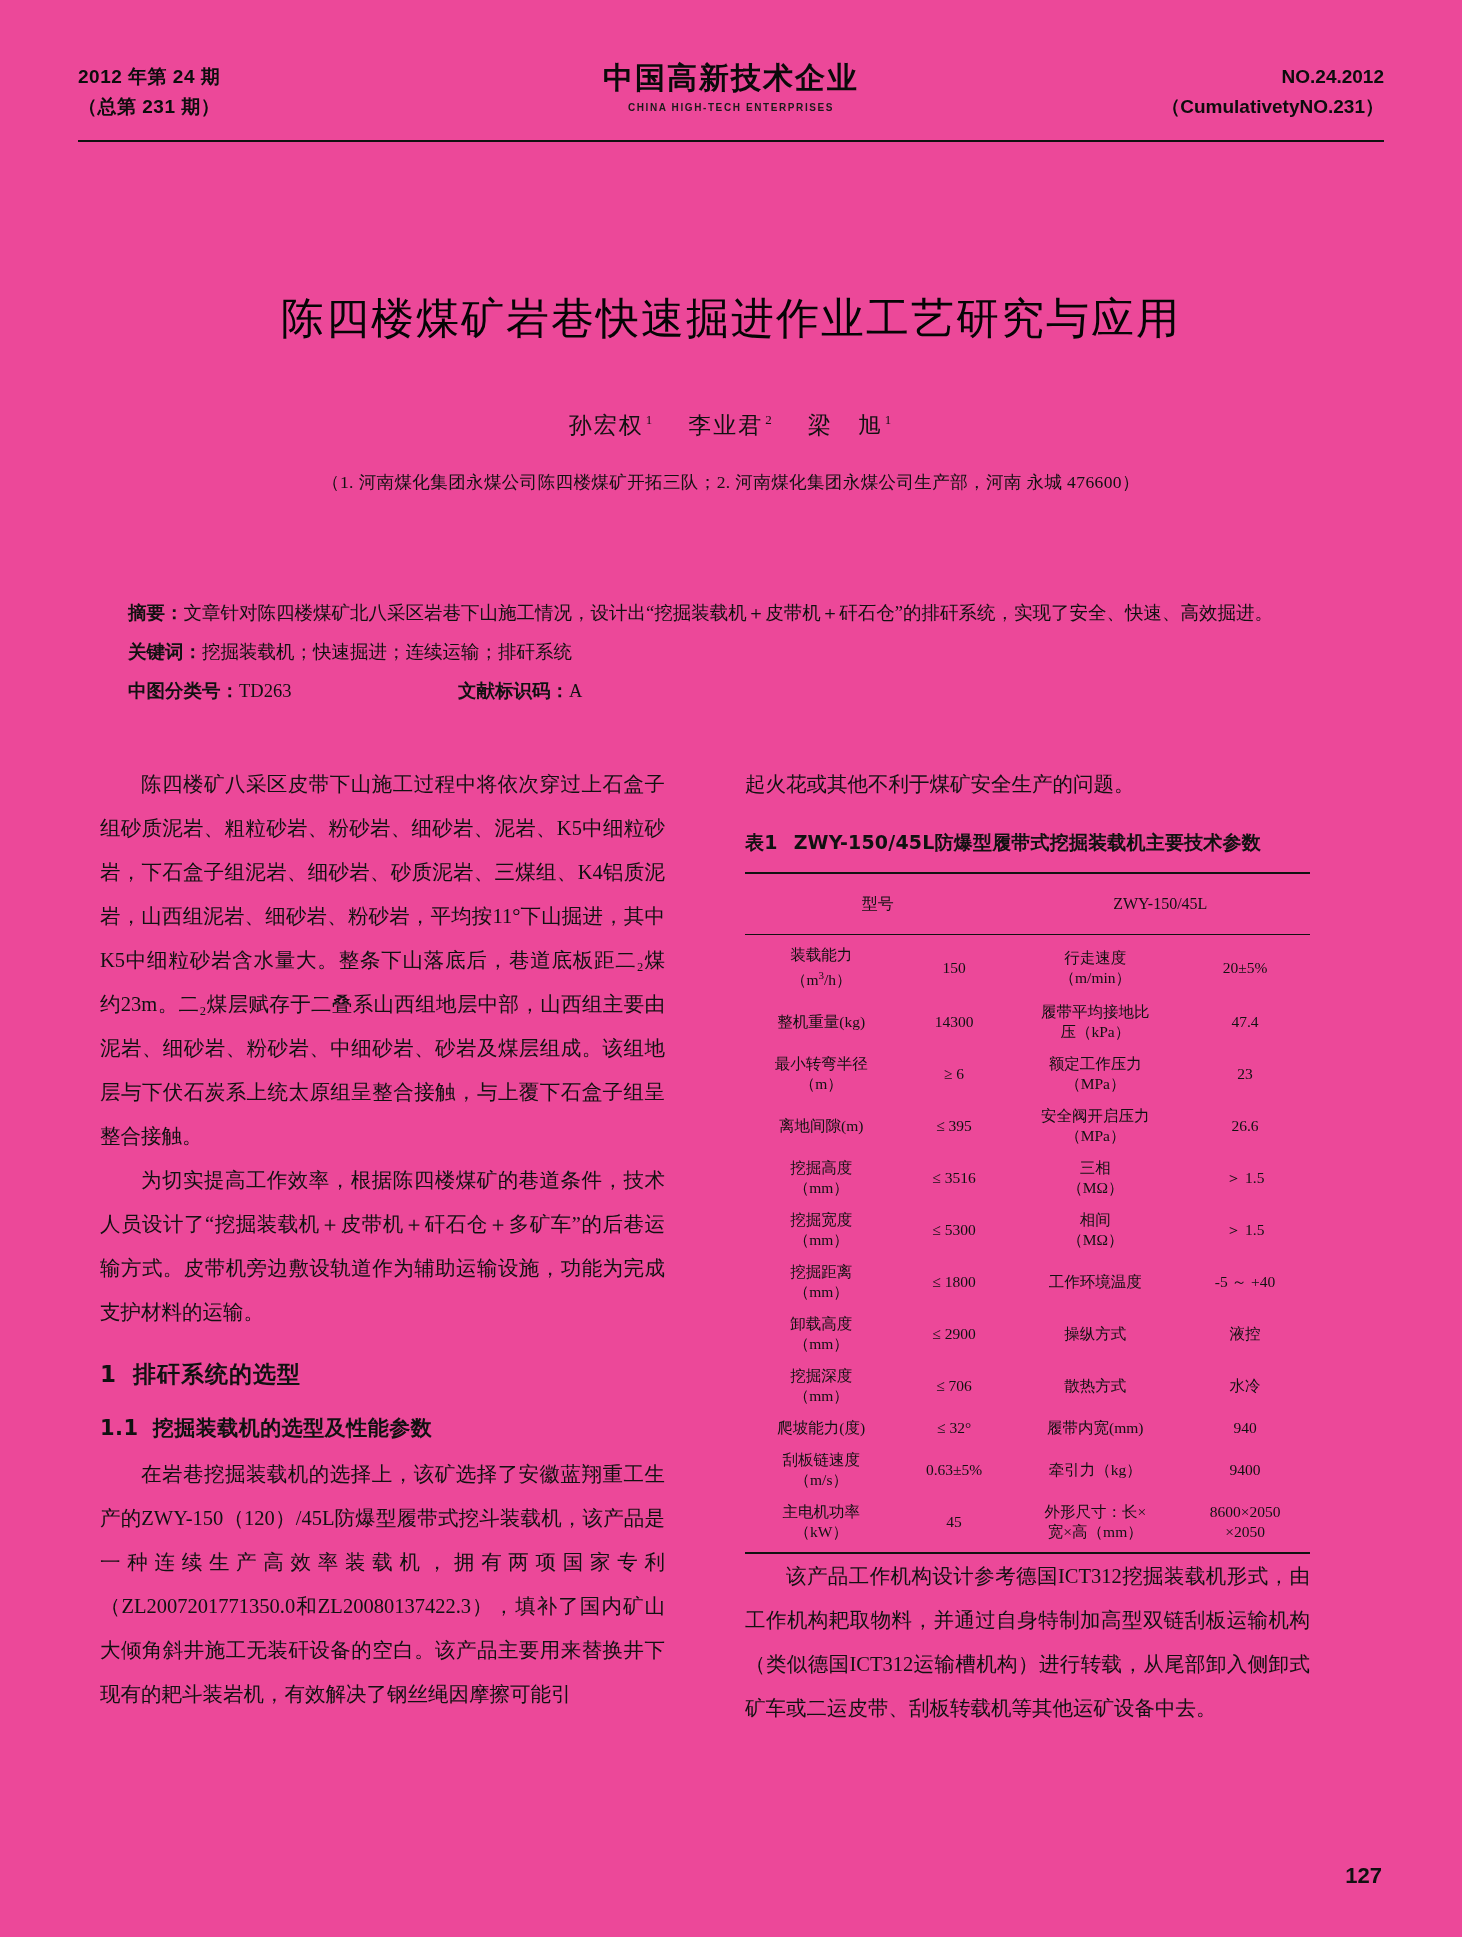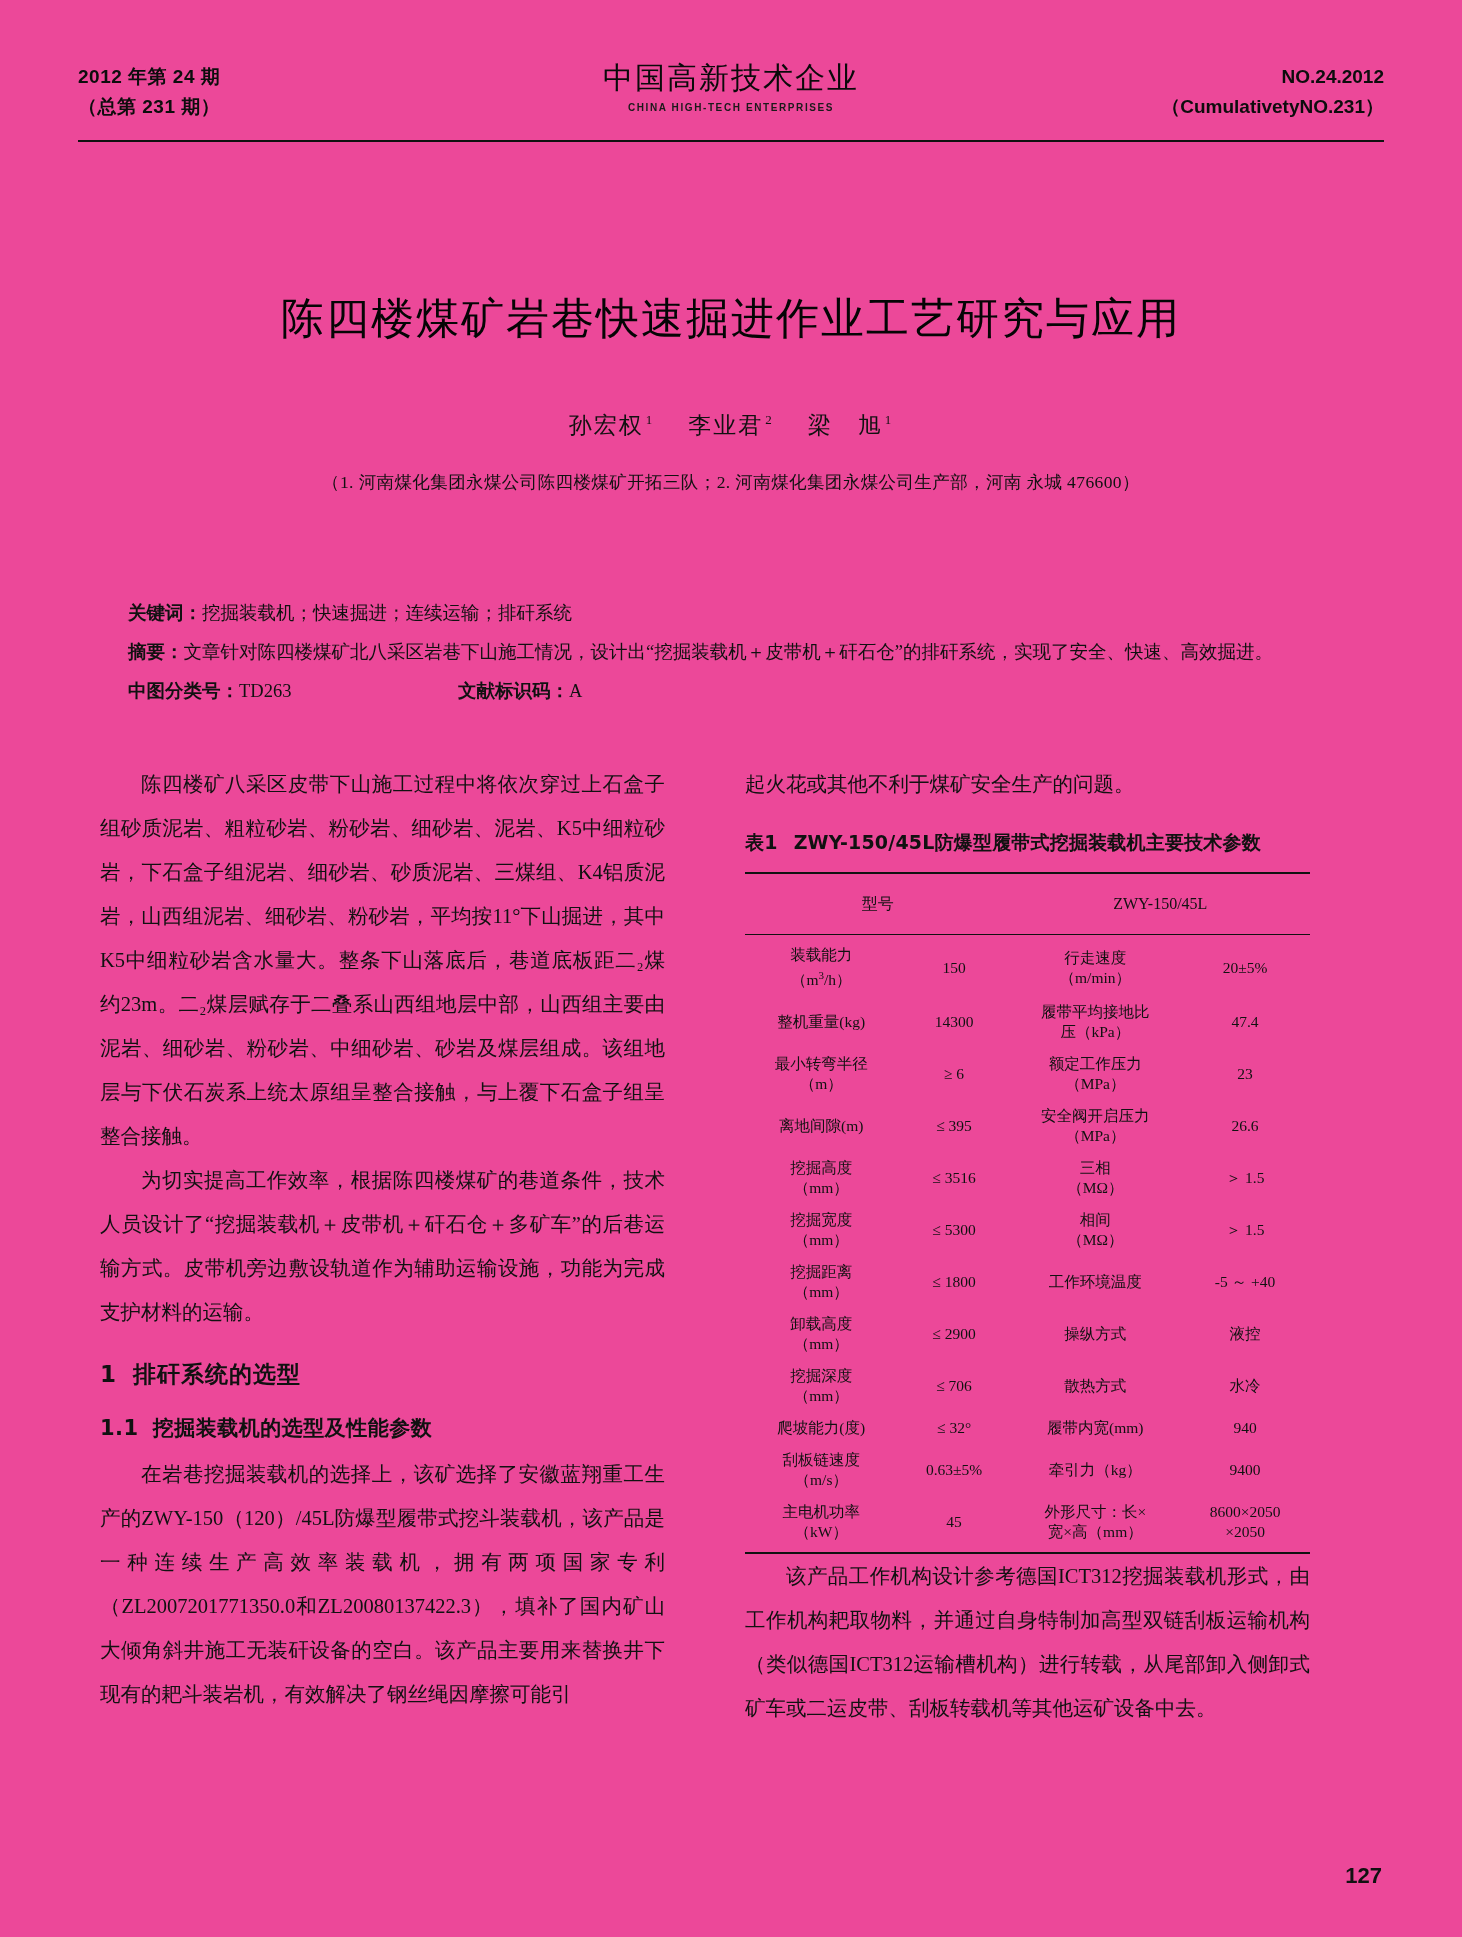--- a/index.html
+++ b/index.html
@@ -45,21 +45,21 @@
   }
   .header-center {
     position: absolute;
     left: 50%;
     transform: translateX(-50%);
     top: -4px;
     text-align: center;
   }
   .header-center .cn {
     font-size: 30px;
-    font-weight: normal;
+    font-weight: bold;
     letter-spacing: 2px;
     color: #0a0a0a;
     font-family: "DejaVu Sans", sans-serif;
   }
   .header-center .en {
     font-size: 10px;
     letter-spacing: 1.6px;
     margin-top: 3px;
     color: #1a1a1a;
     font-family: "Liberation Sans", sans-serif;
@@ -246,25 +246,25 @@
 
   <div class="title">陈四楼煤矿岩巷快速掘进作业工艺研究与应用</div>
 
   <div class="authors">
     <span>孙宏权</span><sup>1</sup><span class="gap"></span><span>李业君</span><sup>2</sup><span class="gap"></span><span>梁　旭</span><sup>1</sup>
   </div>
 
   <div class="affiliation">（1. 河南煤化集团永煤公司陈四楼煤矿开拓三队；2. 河南煤化集团永煤公司生产部，河南 永城 476600）</div>
 
   <div class="meta">
+    <div class="meta-row abstract-text">
+      <span class="lbl">摘要：</span><span>文章针对陈四楼煤矿北八采区岩巷下山施工情况，设计出“挖掘装载机＋皮带机＋矸石仓”的排矸系统，实现了安全、快速、高效掘进。</span>
+    </div>
     <div class="meta-row">
       <span class="lbl">关键词：</span><span>挖掘装载机；快速掘进；连续运输；排矸系统</span>
-    </div>
-    <div class="meta-row abstract-text">
-      <span class="lbl">摘要：</span><span>文章针对陈四楼煤矿北八采区岩巷下山施工情况，设计出“挖掘装载机＋皮带机＋矸石仓”的排矸系统，实现了安全、快速、高效掘进。</span>
     </div>
     <div class="meta-row meta-inline">
       <div class="c1">
         <span class="lbl">中图分类号：</span><span>TD263</span>
       </div>
       <div class="c2">
         <span class="lbl">文献标识码：</span><span>A</span>
       </div>
     </div>
   </div>

